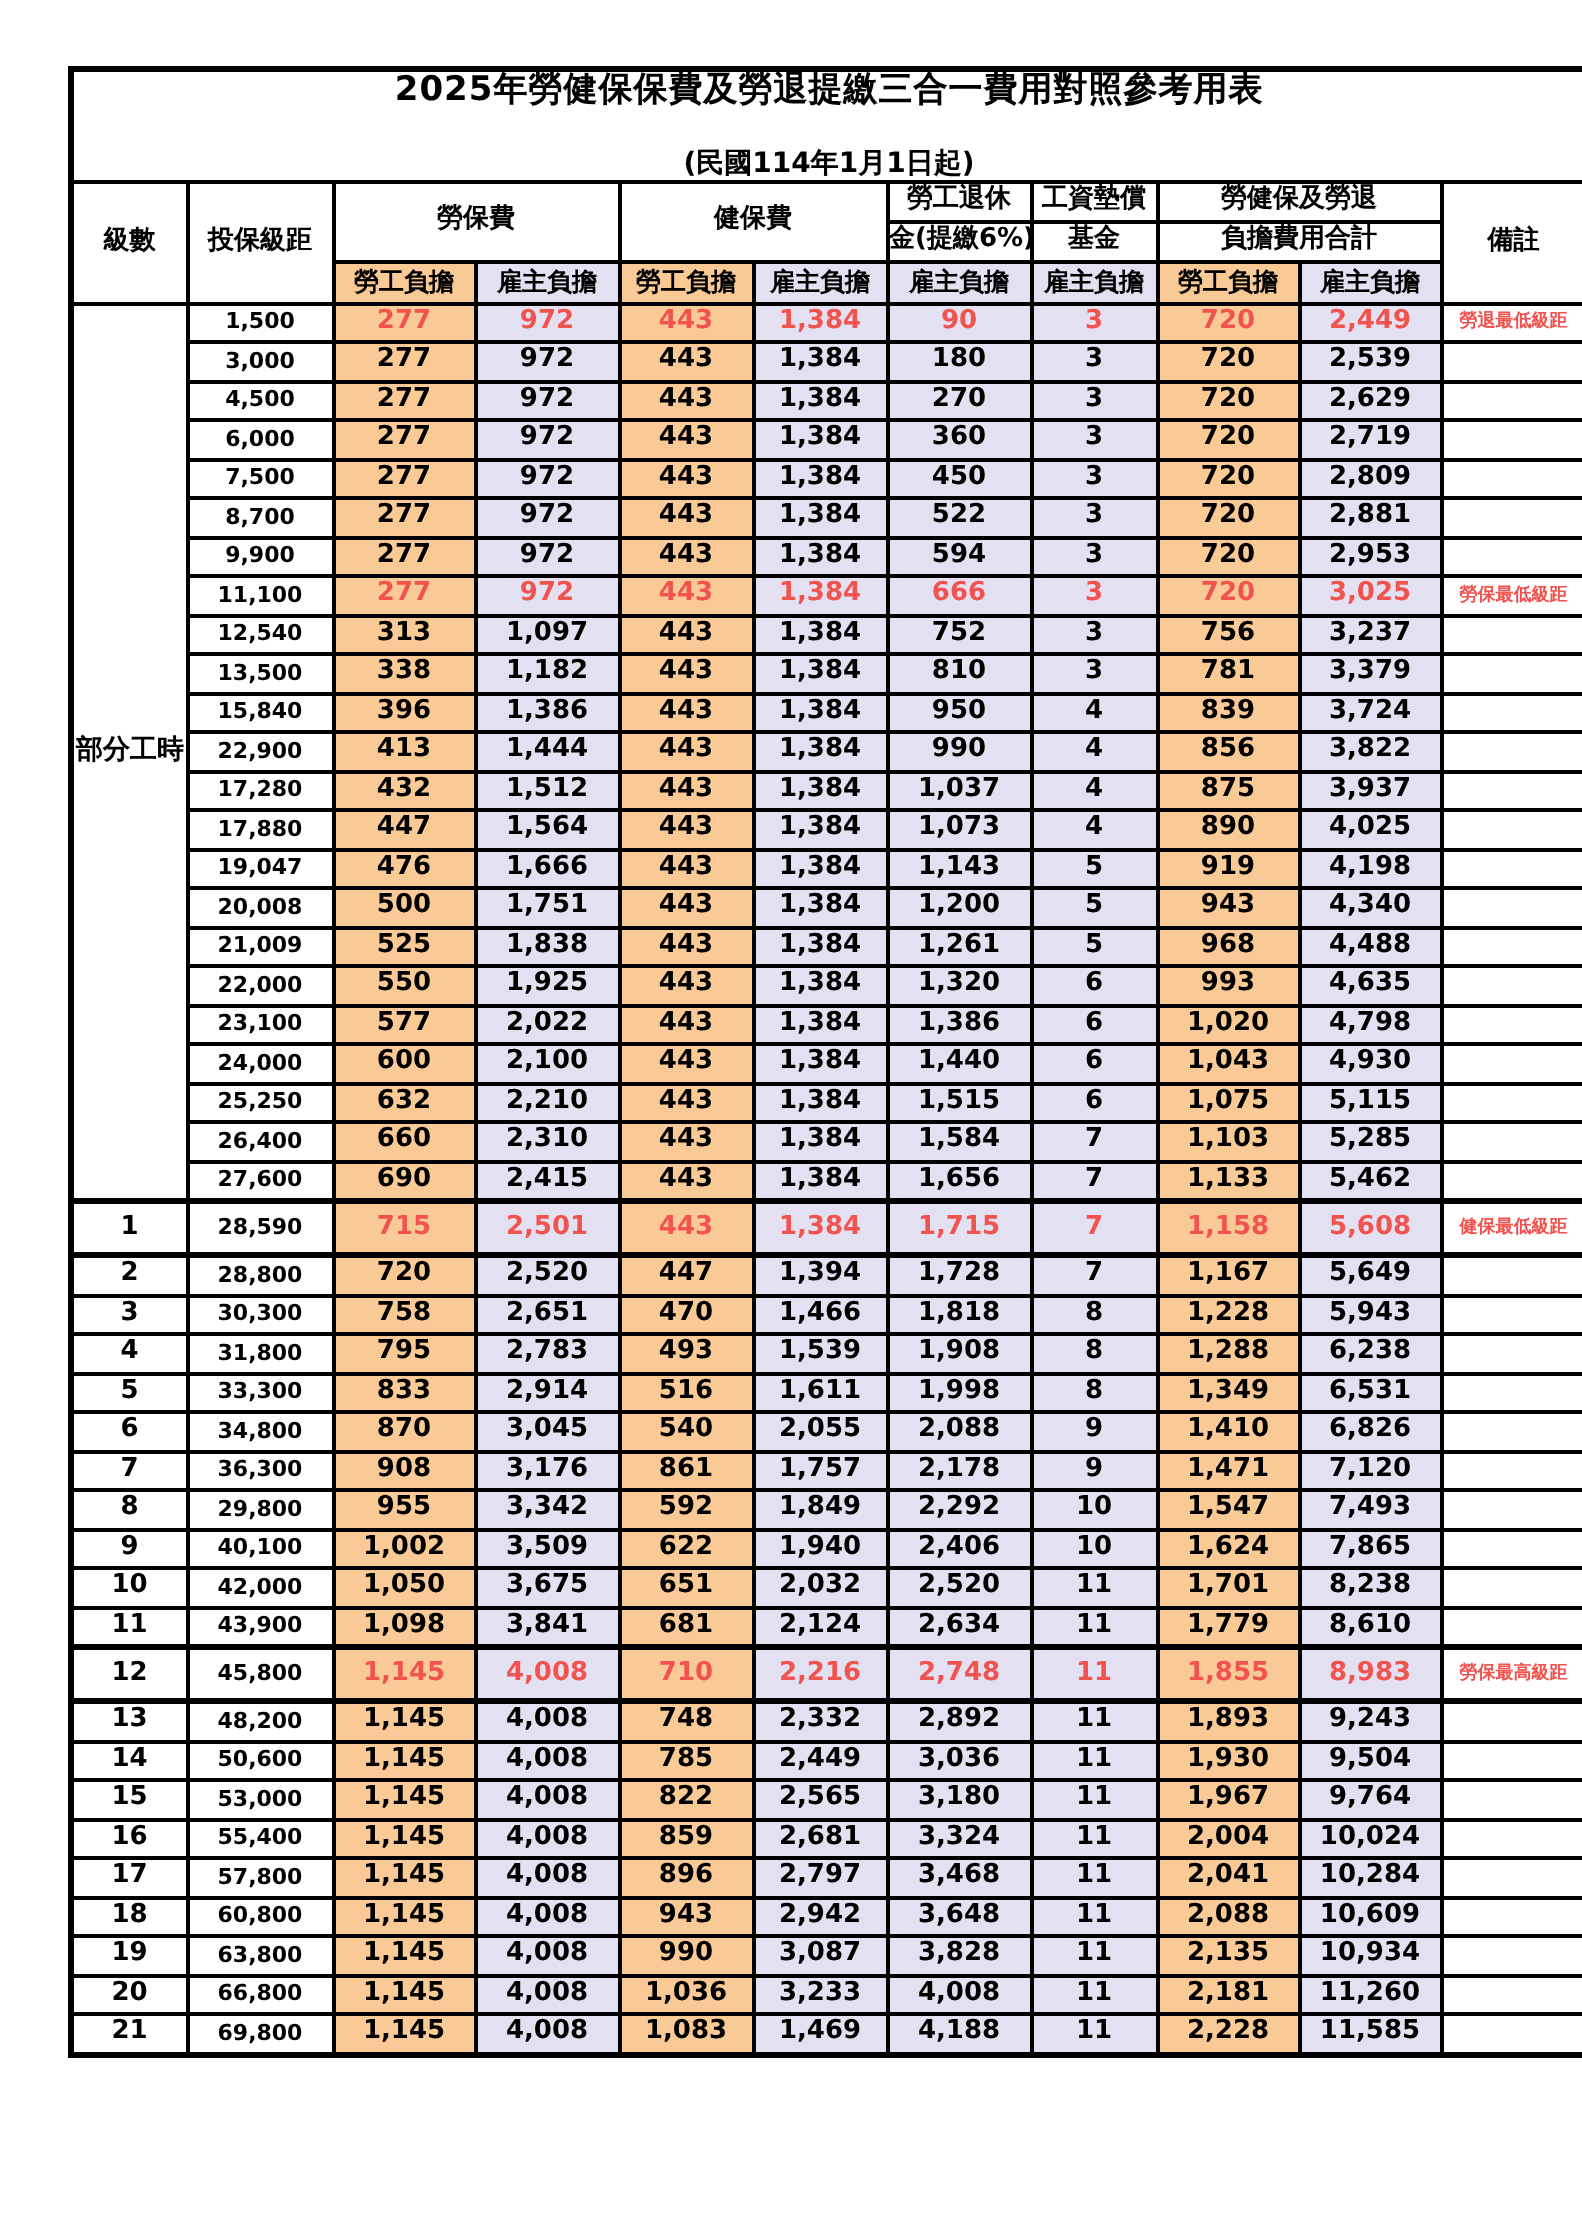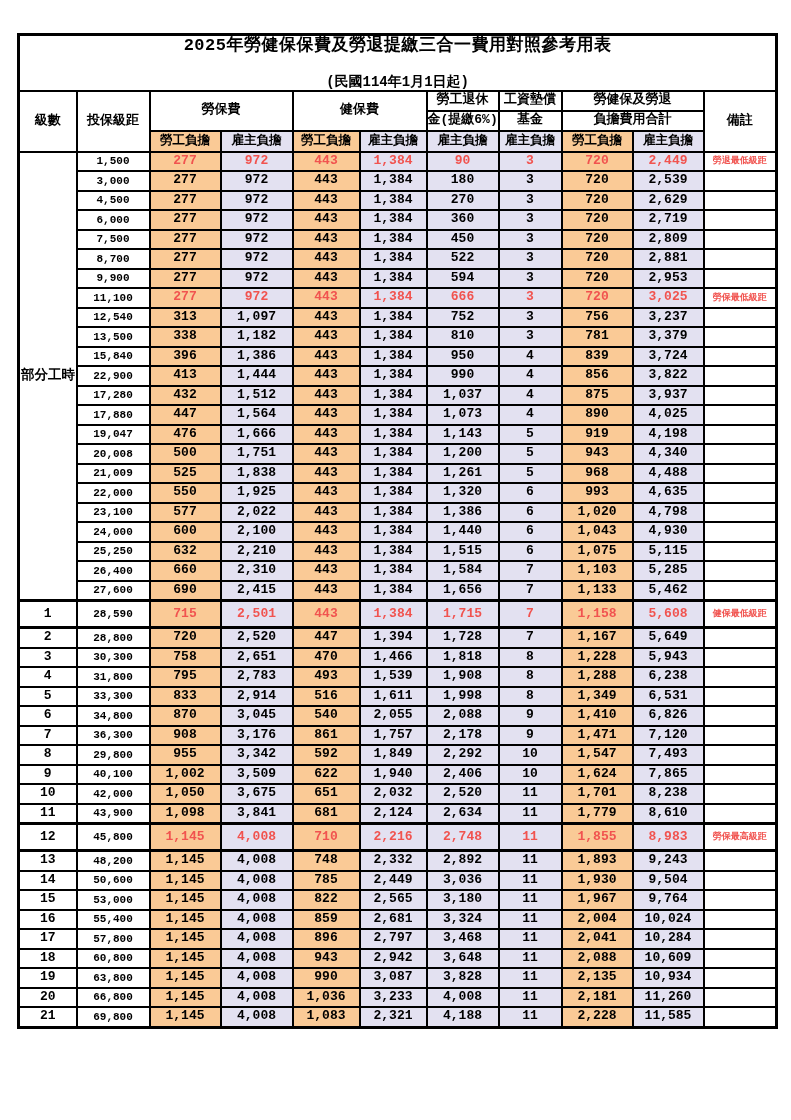--- a/index.html
+++ b/index.html
@@ -3,21 +3,21 @@
 <meta charset="utf-8">
 <style>
   html, body {
     margin: 0;
     padding: 0;
     background: #ffffff;
     width: 791px;
     font-family: "DejaVu Sans", "Liberation Sans", sans-serif;
     color: #000;
   }
-  .page { padding: 33px 16px 8px 17px; font-family: Liberation Mono, monospace; }
+  .page { padding: 33px 16px 8px 34px; }
   table {
     border-collapse: collapse;
     table-layout: fixed;
     width: 758px;
     border: 3px solid #000;
   }
   td {
     border: 2px solid #000;
     text-align: center;
     vertical-align: middle;
@@ -633,21 +633,21 @@
           <td class="val emp">2,181</td>
           <td class="val er">11,260</td>
           <td class="c-remark"></td>
         </tr>
         <tr class="data">
           <td class="c-level">21</td>
           <td class="c-salary">69,800</td>
           <td class="val emp">1,145</td>
           <td class="val er">4,008</td>
           <td class="val emp">1,083</td>
-          <td class="val er">2,321</td>
+          <td class="val er">1,469</td>
           <td class="val er">4,188</td>
           <td class="val er">11</td>
           <td class="val emp">2,228</td>
           <td class="val er">11,585</td>
           <td class="c-remark"></td>
         </tr>
       </tbody>
   </table>
 </div>
 

